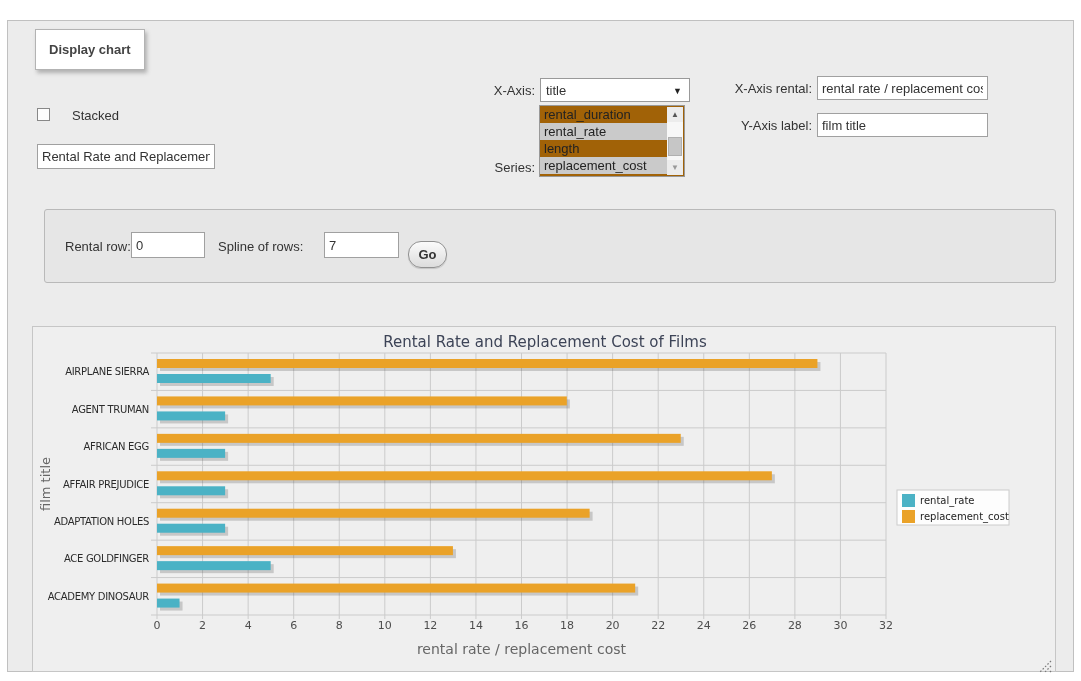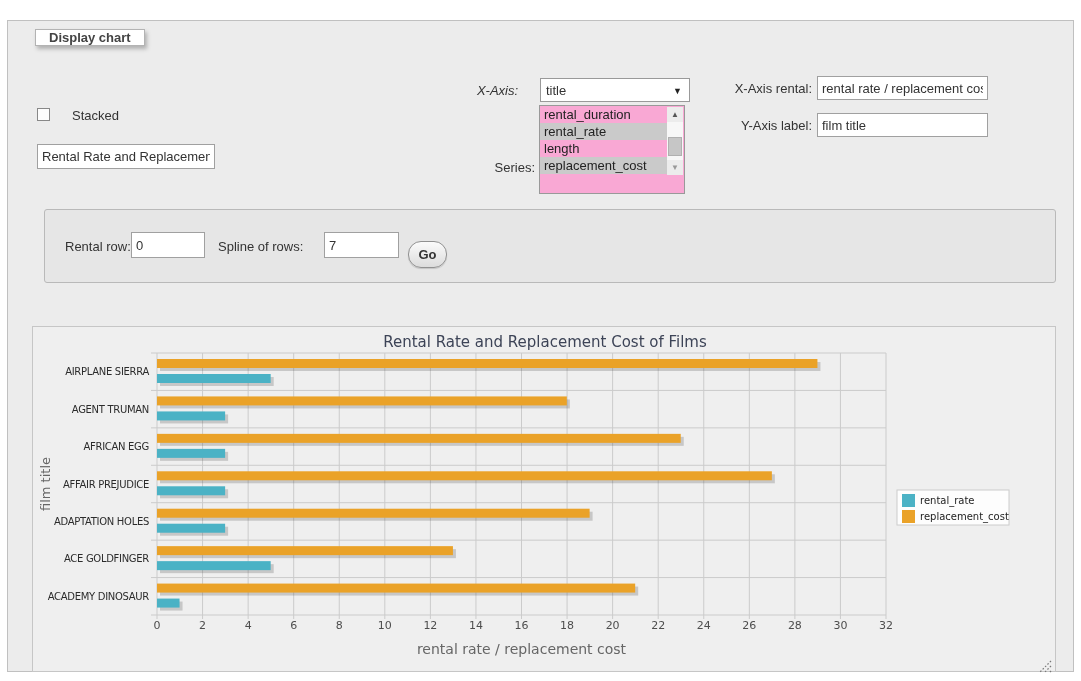--- a/index.html
+++ b/index.html
@@ -3,48 +3,48 @@
 <meta charset="utf-8">
 <style>
   * { margin:0; padding:0; box-sizing:border-box; }
   html,body { width:1081px; height:681px; background:#fff; overflow:hidden;
               font-family:"Liberation Sans", sans-serif; font-size:13px; color:#333; }
   .abs { position:absolute; }
 
   
   #fieldset { left:7px; top:20px; width:1067px; height:652px;
               background:#ececec; border:1px solid #c0c0c0; }
-  #legend-box { left:27px; top:8px; padding:0 13px; background:#fff;
+  #legend-box { left:27px; top:8px; padding:12px 13px; background:#fff;
                 border:1px solid #b3b3b3; font-weight:bold; color:#444;
                 box-shadow:2px 3px 4px rgba(0,0,0,0.25); z-index:5; }
 
   
   #chart-type-row { left:29px; top:56px; display:flex; align-items:center; gap:6px; }
   .radio-group { display:flex; align-items:center; gap:4px; margin-right:8px; }
   .radio { width:13px; height:13px; border:1px solid #777; border-radius:50%;
            background:#fdfdfd; position:relative; }
   .radio.on::after { content:""; position:absolute; left:3px; top:3px;
                      width:5px; height:5px; border-radius:50%; background:#444; }
   #stacked-row { left:29px; top:87px; display:flex; gap:22px; }
   .checkbox { width:13px; height:13px; border:1px solid #888; background:#fdfdfd; }
 
   input[type="text"] { border:1px solid #a0a0a0; background:#fff; color:#333;
                        font-family:"Liberation Sans", sans-serif; font-size:13px;
                        padding:2px 4px; outline:none; }
   #chart-title-input { left:29px; top:123px; width:178px; height:25px; }
 
   
   .form-label { color:#333; }
-  #xaxis-label    { left:452px; top:62px; width:75px; text-align:center;font-style:italic; }
+  #xaxis-label    { left:452px; top:62px; width:75px; text-align:right; }
   #series-label   { left:452px; top:139px; width:75px; text-align:right; }
   #xaxis-select { left:532px; top:57px; width:150px; height:24px; background:#fff;
                   border:1px solid #999; display:flex; align-items:center;
                   padding-left:5px; }
   #xaxis-select .arrow { position:absolute; right:7px; top:7px; font-size:9px; color:#222; }
-  #series-list { left:531px; top:84px; width:146px; height:89px; background:#f9a8d4;
+  #series-list { left:531px; top:84px; width:146px; height:72px; background:#a16207;
                  border:1px solid #999; }
   .opt { height:17px; line-height:17px; padding-left:4px; width:127px;
          white-space:nowrap; overflow:hidden; color:#222; }
   .opt.sel { background:#cacaca; }
   #series-scrollbar { position:absolute; right:1px; top:1px; width:16px; height:68px;
                       background:#f7f7f7; }
   .sb-btn { position:absolute; left:0; width:16px; height:15px; background:#ececec;
             font-size:8px; color:#555; text-align:center; line-height:15px; }
   #sb-up { top:0; } #sb-down { bottom:0; color:#999; }
   #sb-thumb { position:absolute; left:1px; top:30px; width:14px; height:19px;

